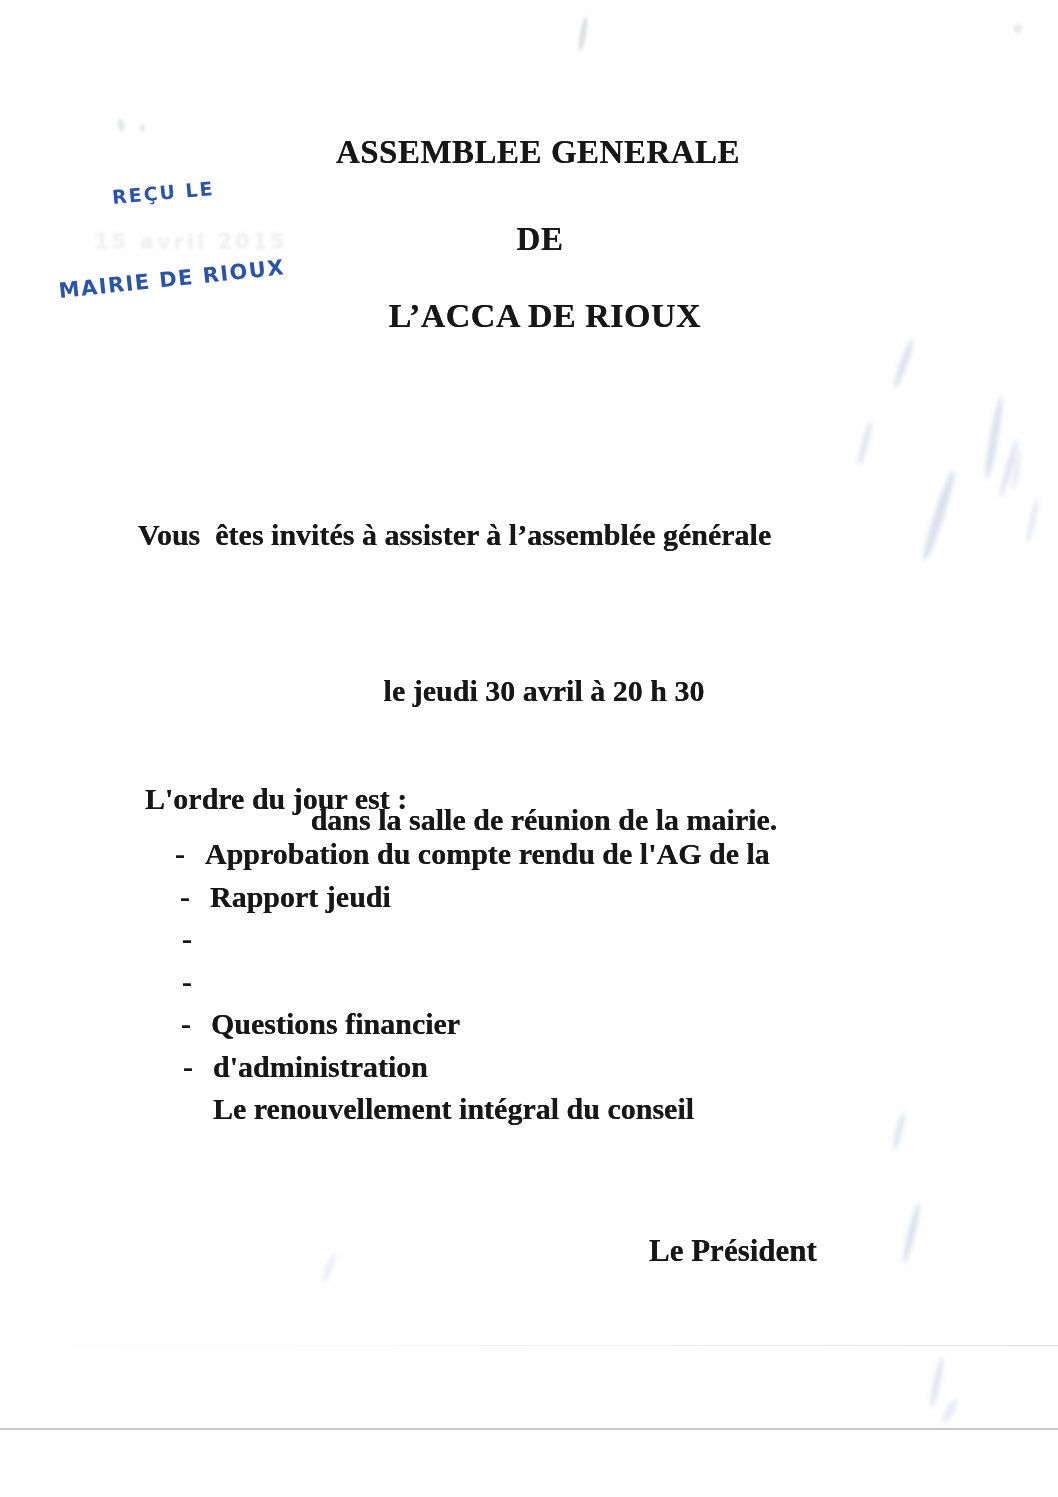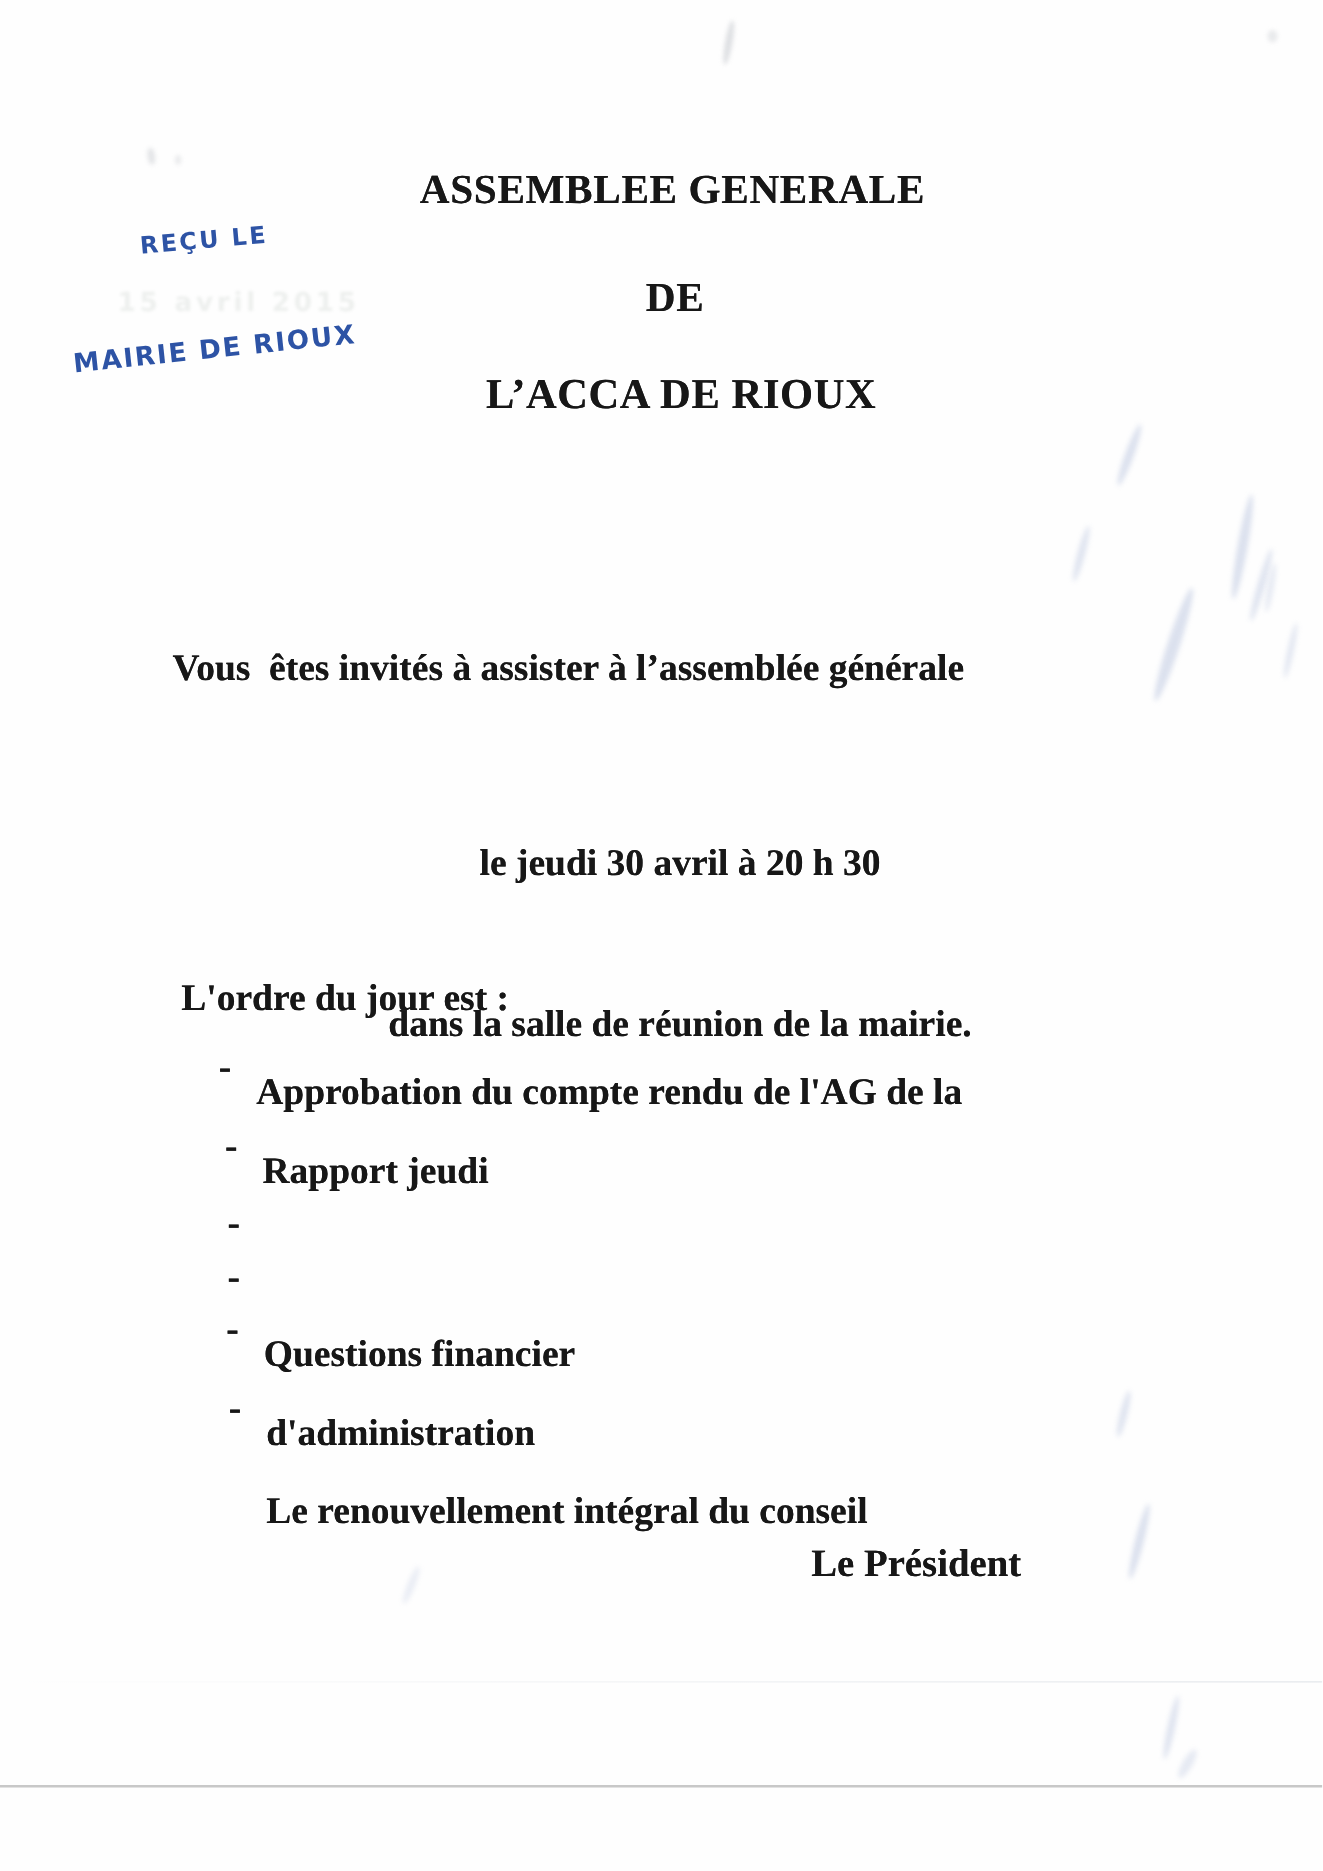--- a/index.html
+++ b/index.html
@@ -37,21 +37,21 @@
     opacity:.16;
     filter:blur(1.4px);
   }
   .agenda-list{position:absolute;left:175px;top:833px;}
   .agenda-item{display:flex;align-items:flex-start;}
   .agenda-marker{
     width:30px;flex:0 0 30px;
     font-size:30px;line-height:42.5px;
   }
   .agenda-lines{font-size:30px;line-height:42.5px;}
-  .agenda-lines span{display:block;white-space:pre-wrap;margin-top:20px;}
+  .agenda-lines span{display:block;white-space:pre-wrap;}
   .smudge{position:absolute;border-radius:50%;filter:blur(2px);background:#b9c4de;}
   .smudge.gray{background:#c9ccd1;filter:blur(1.5px);}
   .scanline{position:absolute;left:0;width:1058px;}
   .scanline.strong{top:1428px;height:2px;background:#ababab;opacity:.65;}
   .scanline.weak{top:1345px;height:1px;background:linear-gradient(to left,#dde1e6,rgba(255,255,255,0));opacity:.8;}
 </style>
 </head>
 <body>
 
 <div class="page">

